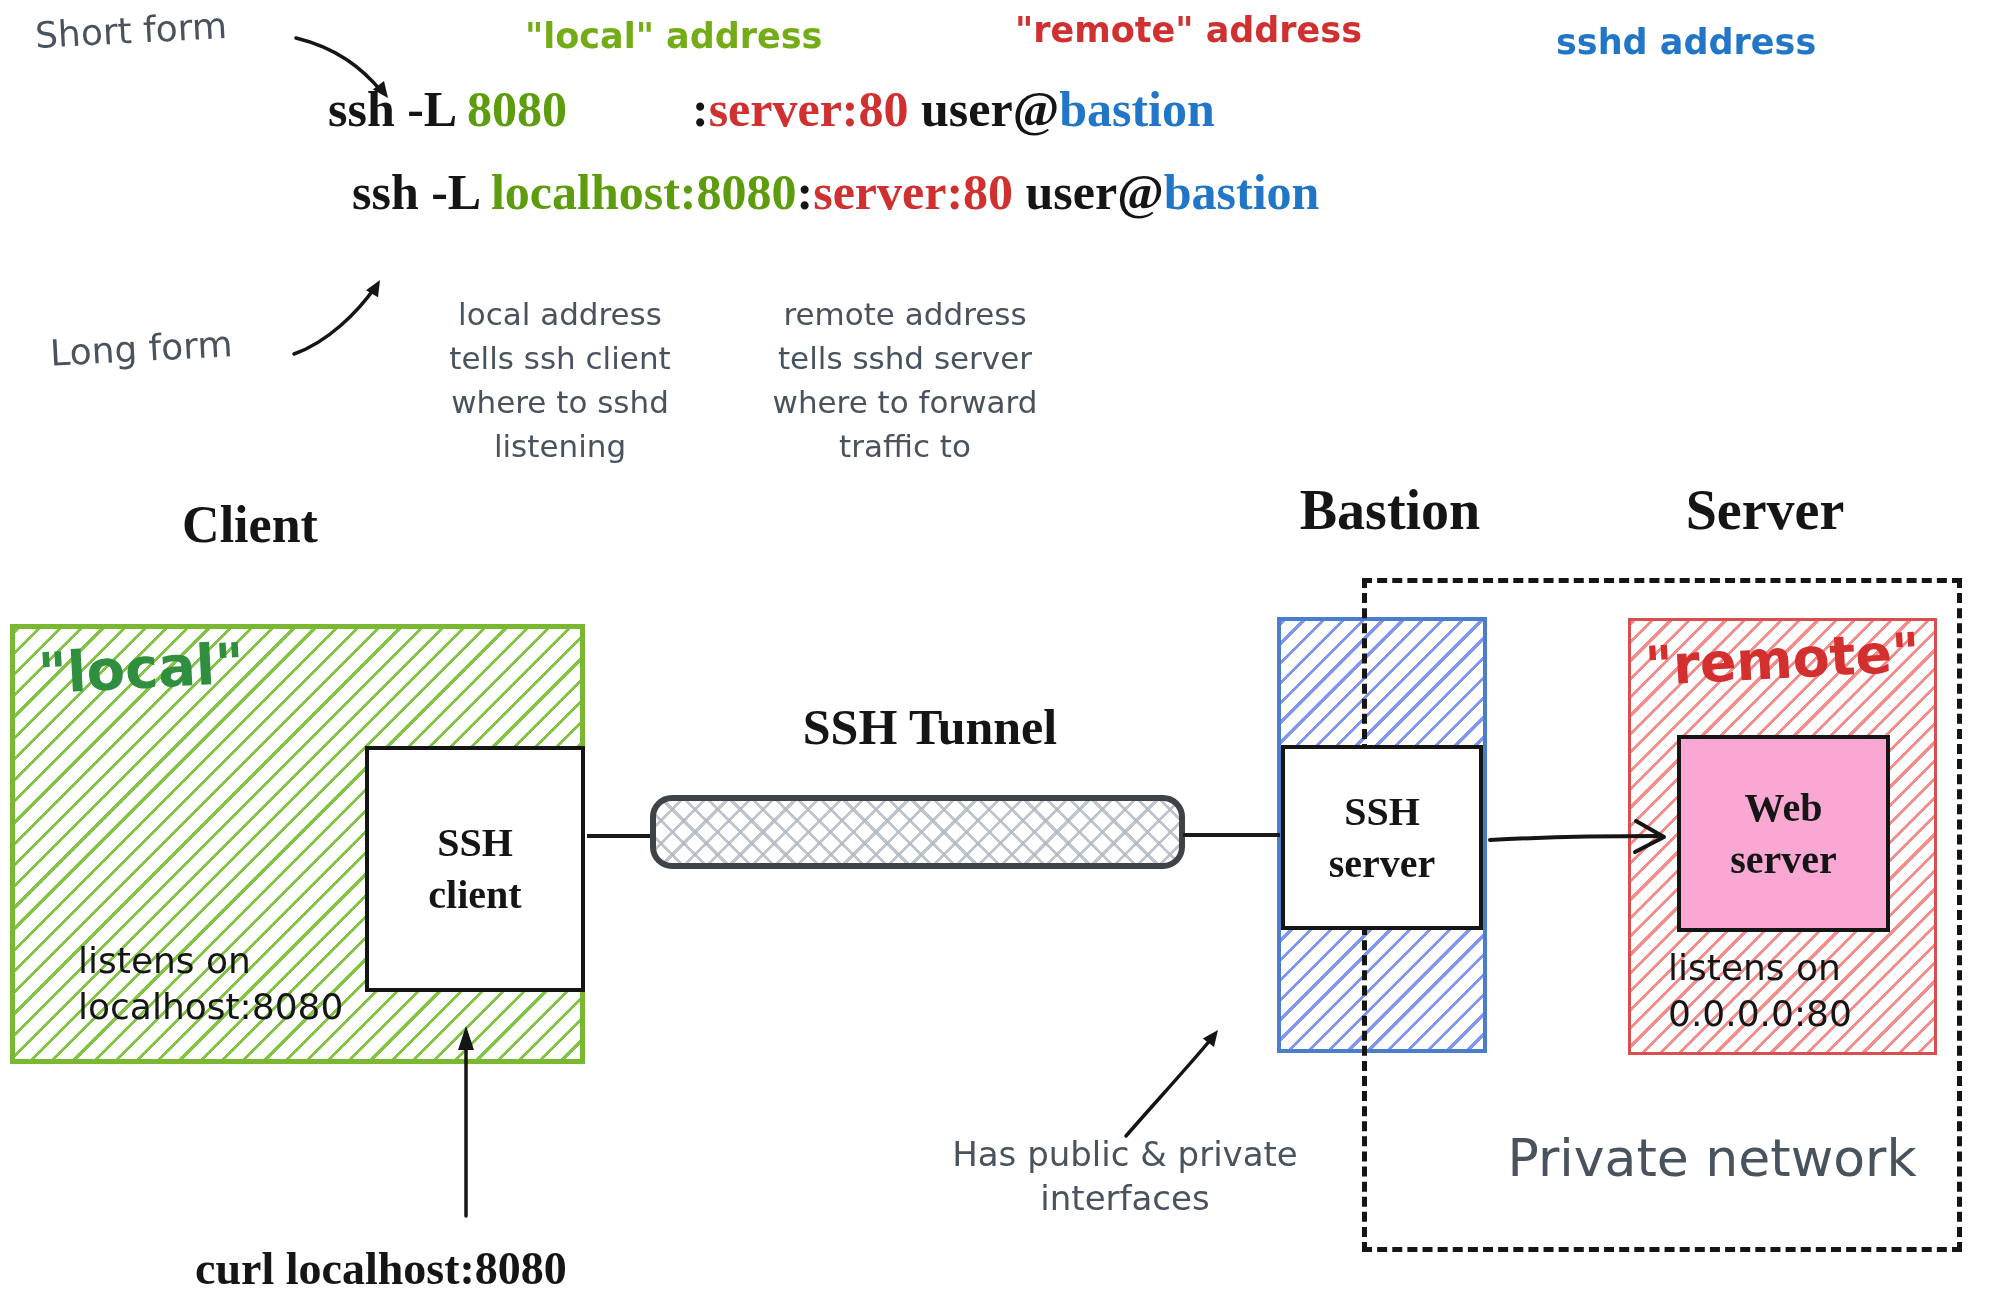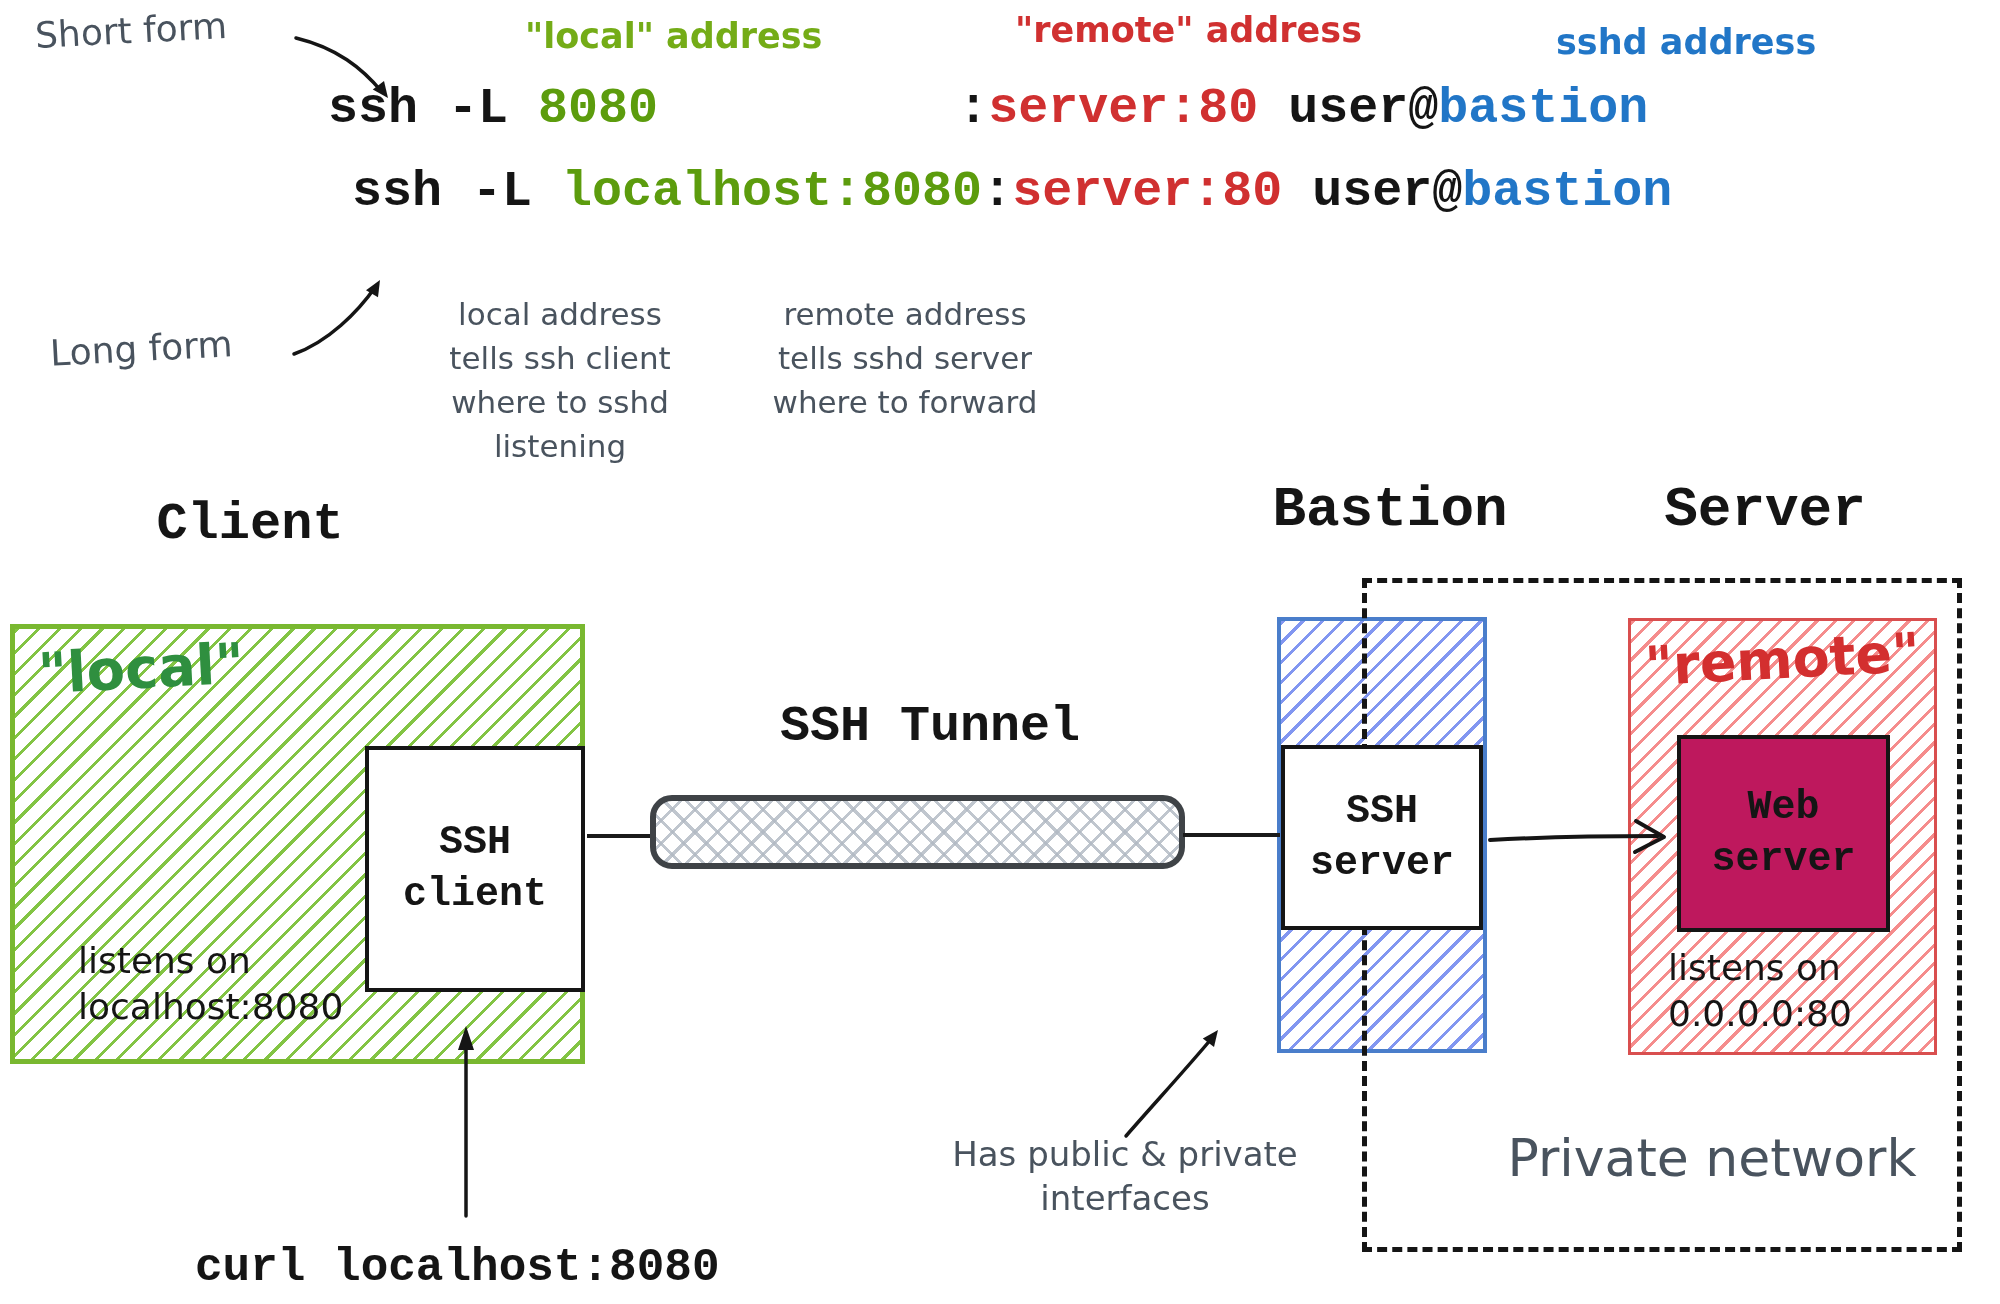--- a/index.html
+++ b/index.html
@@ -1,20 +1,20 @@
 <!DOCTYPE html>
 <html><head>
 <meta charset="utf-8">
 <style>
   html,body{margin:0;padding:0;background:#ffffff;}
   #stage{position:relative;width:2000px;height:1304px;background:#ffffff;overflow:hidden;
          font-family:"DejaVu Sans",sans-serif;color:#151515;}
   .abs{position:absolute;}
   .hand{font-family:"DejaVu Sans",sans-serif;}
-  .mono{font-family:Liberation Mono, monospace;font-weight:bold;}
+  .mono{font-family:Liberation Serif, serif;font-weight:bold;}
   .gray{color:#49535e;}
   .center{text-align:center;}
   .cmd{font-size:50px;white-space:pre;z-index:5;letter-spacing:0;}
   .c-black{color:#151515;} .c-green{color:#5c9c0d;} .c-red{color:#d03030;} .c-blue{color:#2176c7;}
   .col-label{font-size:35px;font-weight:bold;z-index:5;}
   .note{font-size:31px;line-height:44px;z-index:5;}
   .zone{z-index:1;box-sizing:border-box;}
   .zone-green{border:5px solid #79b830;
     background-image:repeating-linear-gradient(135deg,rgba(124,193,58,.95) 0 3px,transparent 3px 15px);}
   .zone-blue{border:4px solid #4a7ecb;
@@ -62,20 +62,21 @@
     <div>local address</div>
     <div>tells ssh client</div>
     <div>where to sshd</div>
     <div>listening</div>
   </div>
 
   <div class="abs hand gray note center" style="left:755px;top:292px;width:300px;">
     <div>remote address</div>
     <div>tells sshd server</div>
     <div>where to forward</div>
+    <div>traffic to</div>
   </div>
 
   <div class="abs mono title center" style="left:120px;top:495px;width:260px;">Client</div>
   <div class="abs mono title center" style="left:705px;top:698px;width:450px;font-size:50px;">SSH Tunnel</div>
   <div class="abs mono title center" style="left:1255px;top:478px;width:270px;font-size:56px;">Bastion</div>
   <div class="abs mono title center" style="left:1640px;top:478px;width:250px;font-size:56px;">Server</div>
 
   <div class="abs zone zone-green" style="left:10px;top:624px;width:575px;height:440px;"></div>
   <div class="abs hand tilt-neg" style="left:38px;top:636px;font-size:56px;font-weight:bold;color:#2f8f3f;z-index:5;">"local"</div>
   <div class="abs hand" style="left:78px;top:938px;font-size:36px;line-height:46px;z-index:5;">
@@ -115,21 +116,21 @@
     <polygon points="106,12 102,29 90.8,20.6" fill="#151515"></polygon>
   </svg>
 
   <svg class="abs arrow-svg" style="left:1486px;top:812px;" width="200" height="52" viewBox="0 0 200 52">
     <path d="M4,28 C60,25 120,24 172,24" fill="none" stroke="#151515" stroke-width="4" stroke-linecap="round"></path>
     <path d="M150,9 L178,25 L149,40" fill="none" stroke="#151515" stroke-width="4" stroke-linecap="round" stroke-linejoin="round"></path>
   </svg>
 
   <div class="abs zone zone-red" style="left:1628px;top:618px;width:309px;height:437px;"></div>
   <div class="abs hand center tilt-neg" style="left:1640px;top:628px;width:285px;font-size:54px;font-weight:bold;color:#d32f2f;z-index:5;">"remote"</div>
-  <div class="abs box mono" style="left:1677px;top:735px;width:213px;height:197px;background:#be185d;">
+  <div class="abs box mono" style="left:1677px;top:735px;width:213px;height:197px;background:#f9a8d4;">
     <div>Web</div>
     <div>server</div>
   </div>
   <div class="abs hand" style="left:1668px;top:945px;font-size:36px;line-height:46px;z-index:5;">
     <div>listens on</div>
     <div>0.0.0.0:80</div>
   </div>
 
   <div class="abs hand gray center" style="left:1442px;top:1128px;width:540px;font-size:52px;z-index:5;">Private network</div>
 

